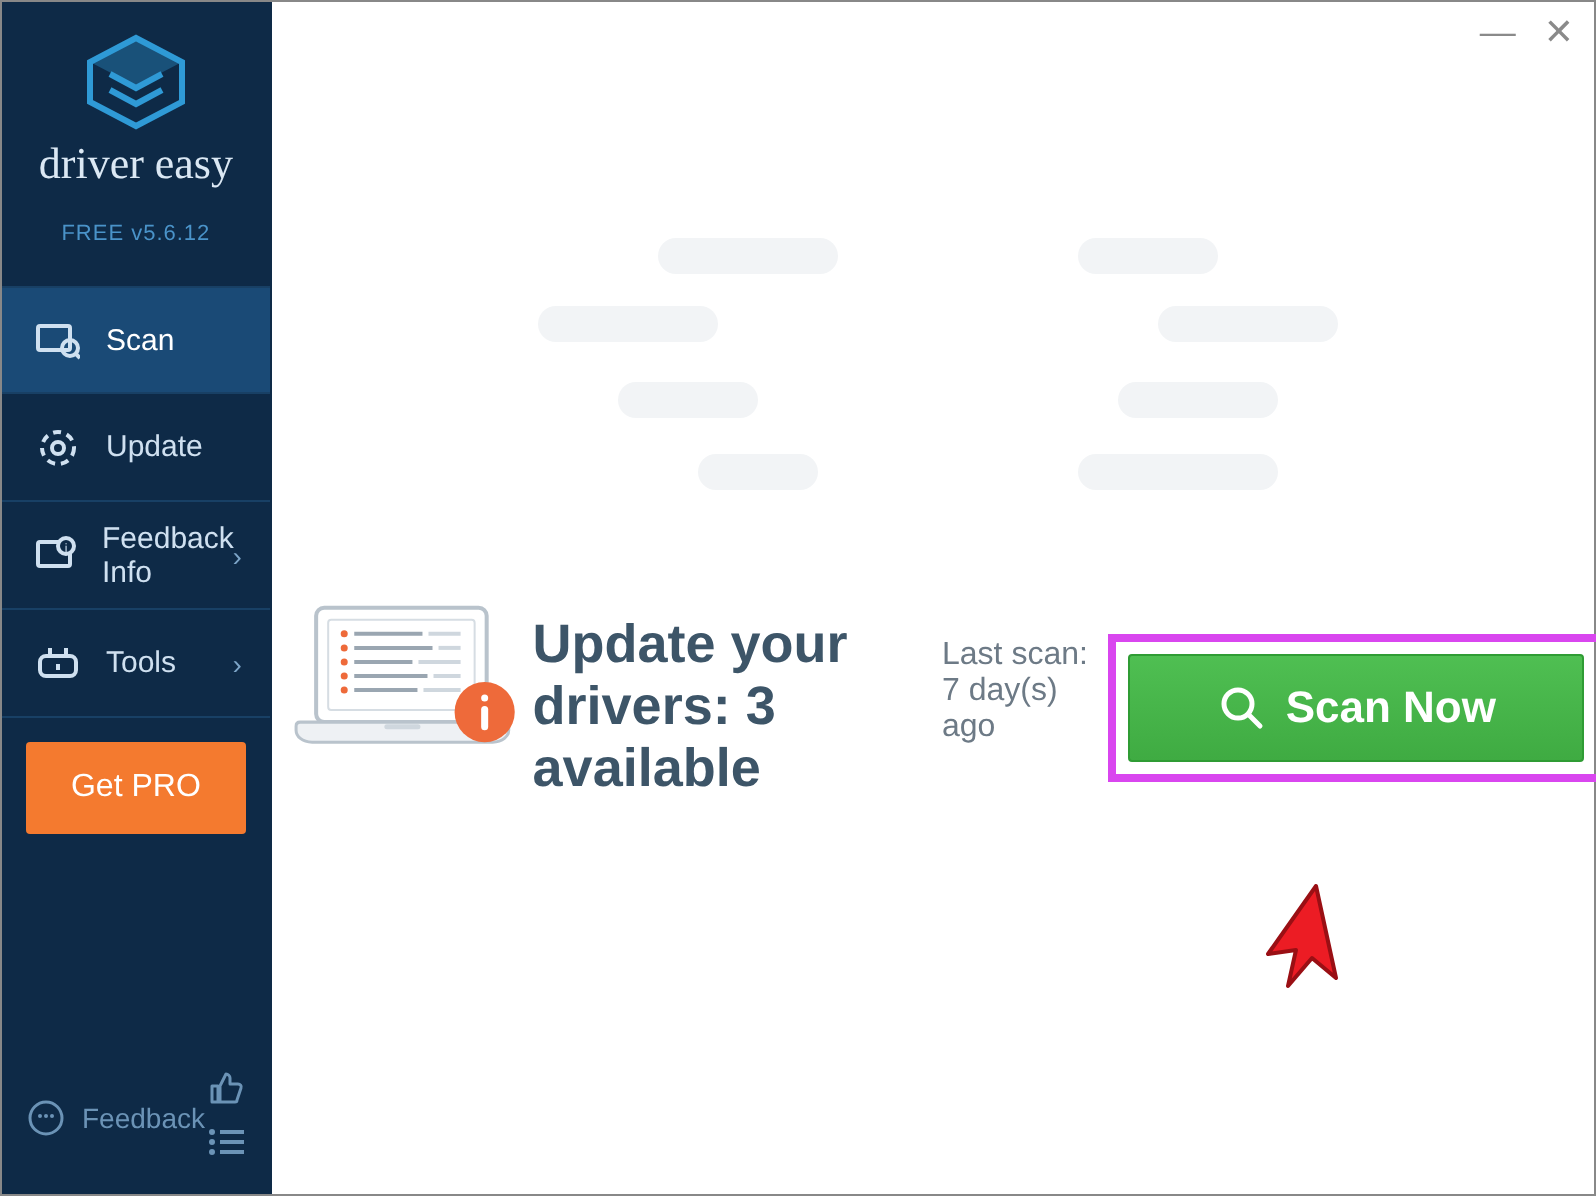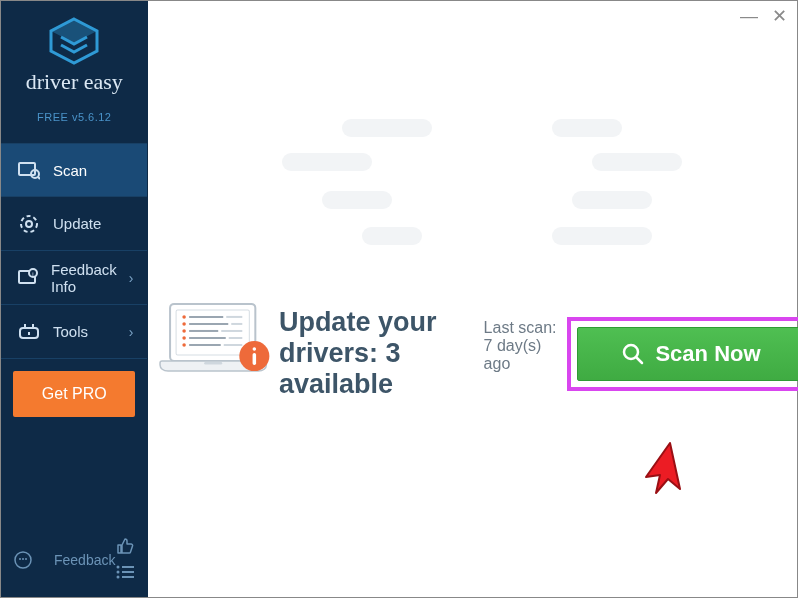--- a/index.html
+++ b/index.html
@@ -95,21 +95,21 @@
   .sb-footer {
     margin-top: auto;
     display: flex;
     align-items: center;
     padding: 10px 12px 14px;
     color: #6b93b6;
   }
   .sb-footer .fb {
     display: flex;
     align-items: center;
-    gap: 21px;
+    gap: 8px;
     cursor: pointer;
     font-size: 14px;
   }
   .sb-footer .right {
     margin-left: auto;
     display: flex;
     flex-direction: column;
     align-items: center;
     gap: 6px;
   }

